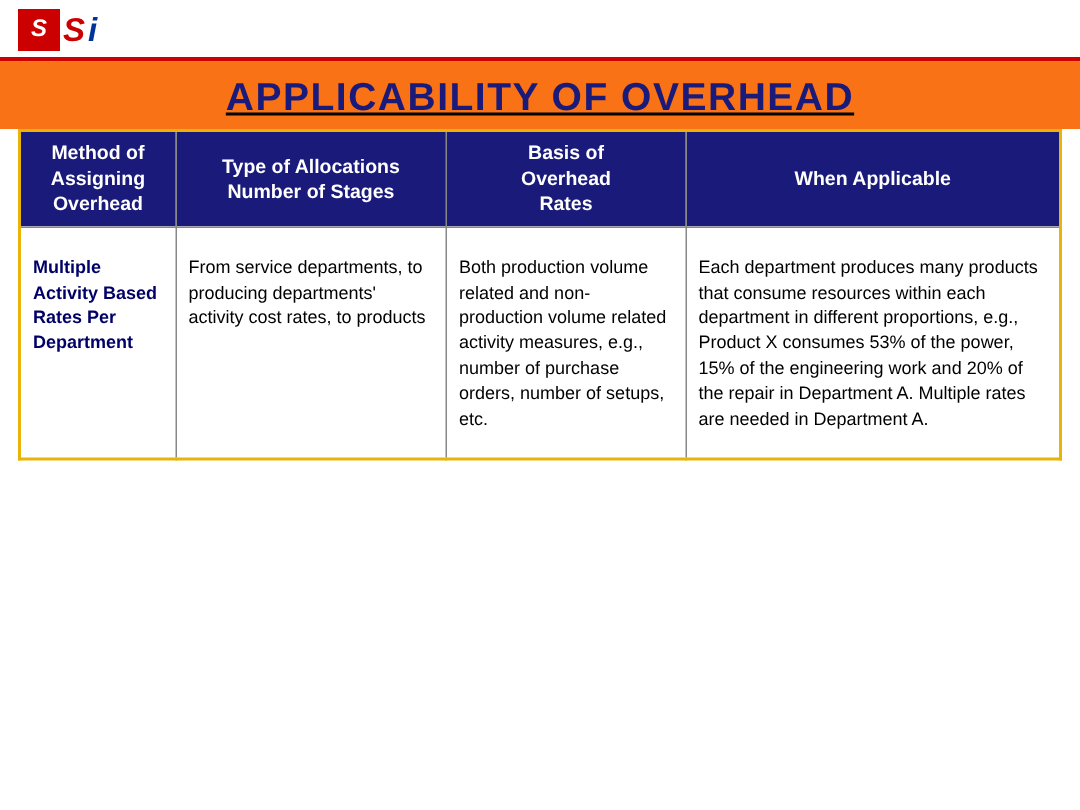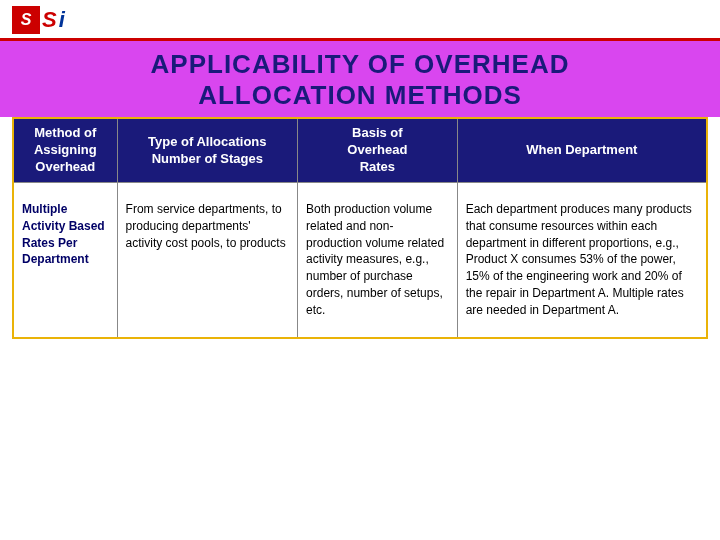--- a/index.html
+++ b/index.html
@@ -57,23 +57,24 @@
 
     .logo-text-si {
       color: #003399;
       font-size: 22px;
       font-weight: bold;
       font-style: italic;
     }
 
     
     .title-area {
-      background: #d946ef;
+      background: #f97316;
       padding: 8px 20px 6px 20px;
       text-align: center;
+      text-decoration: underline;
     }
 
     .main-title {
       font-size: 26px;
       font-weight: bold;
       color: #1a1a7a;
       letter-spacing: 1px;
       line-height: 1.2;
     }
 
@@ -140,41 +141,40 @@
         <span>S</span>
       </div>
       <span class="logo-text-s">S</span>
       <span class="logo-text-si">i</span>
     </div>
   </div>
 
   <div class="title-area">
     <div class="main-title">
       <div>APPLICABILITY OF OVERHEAD</div>
-      <div>ALLOCATION METHODS</div>
     </div>
   </div>
 
   <div class="table-container">
     <table>
       <thead>
         <tr>
           <th class="col-method">Method of<br>Assigning<br>Overhead</th>
           <th class="col-type">Type of Allocations<br>Number of Stages</th>
           <th class="col-basis">Basis of<br>Overhead<br>Rates</th>
-          <th class="col-when">When Department</th>
+          <th class="col-when">When Applicable</th>
         </tr>
       </thead>
       <tbody>
         <tr>
           <td>
             Multiple<br>Activity Based<br>Rates Per<br>Department
           </td>
           <td>
-            From service departments, to producing departments' activity cost pools, to products
+            From service departments, to producing departments' activity cost rates, to products
           </td>
           <td>
             Both production volume related and non-production volume related activity measures, e.g., number of purchase orders, number of setups, etc.
           </td>
           <td>
             Each department produces many products that consume resources within each department in different proportions, e.g., Product X consumes 53% of the power, 15% of the engineering work and 20% of the repair in Department A. Multiple rates are needed in Department A.
           </td>
         </tr>
       </tbody>
     </table>

